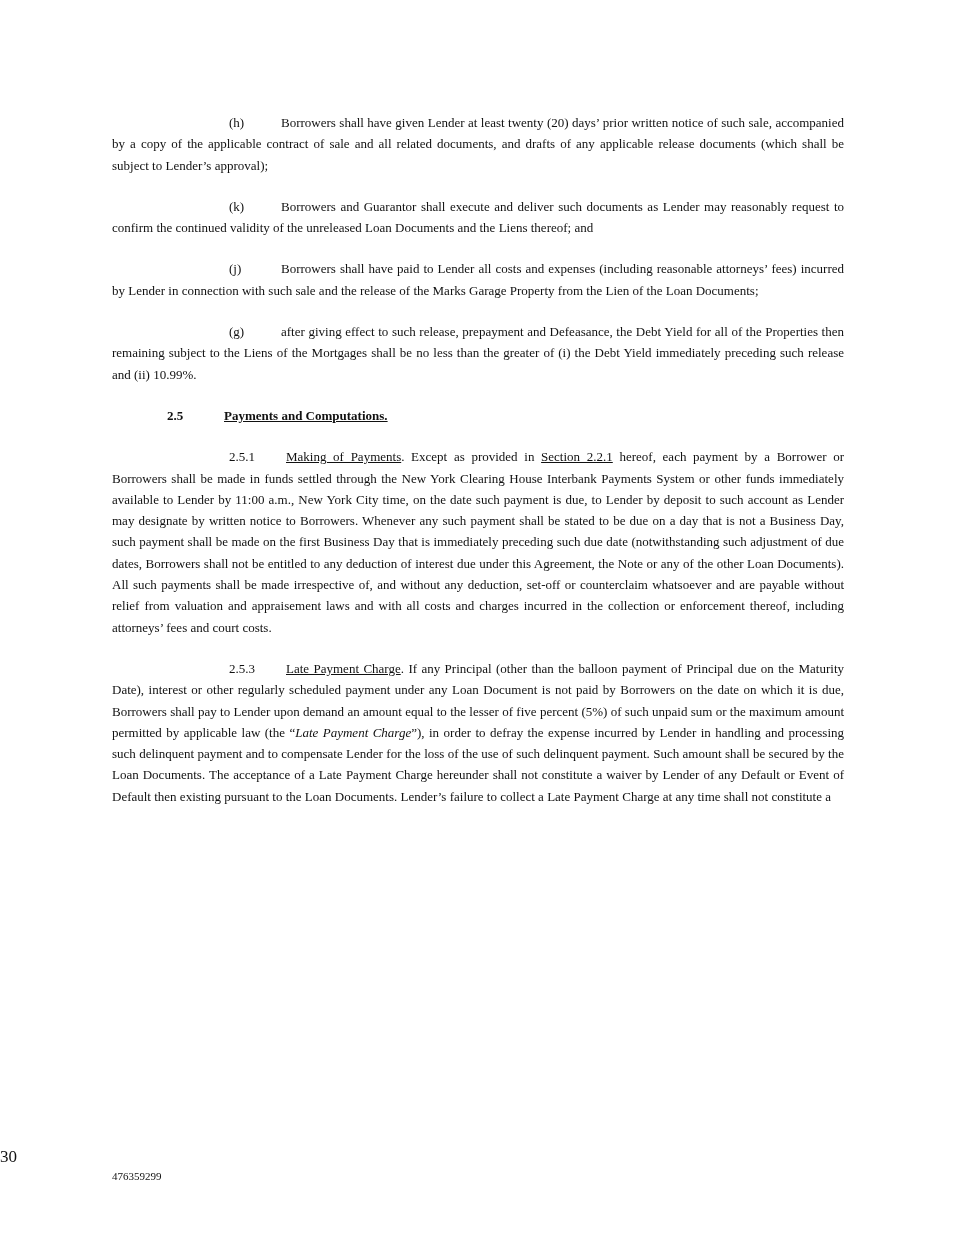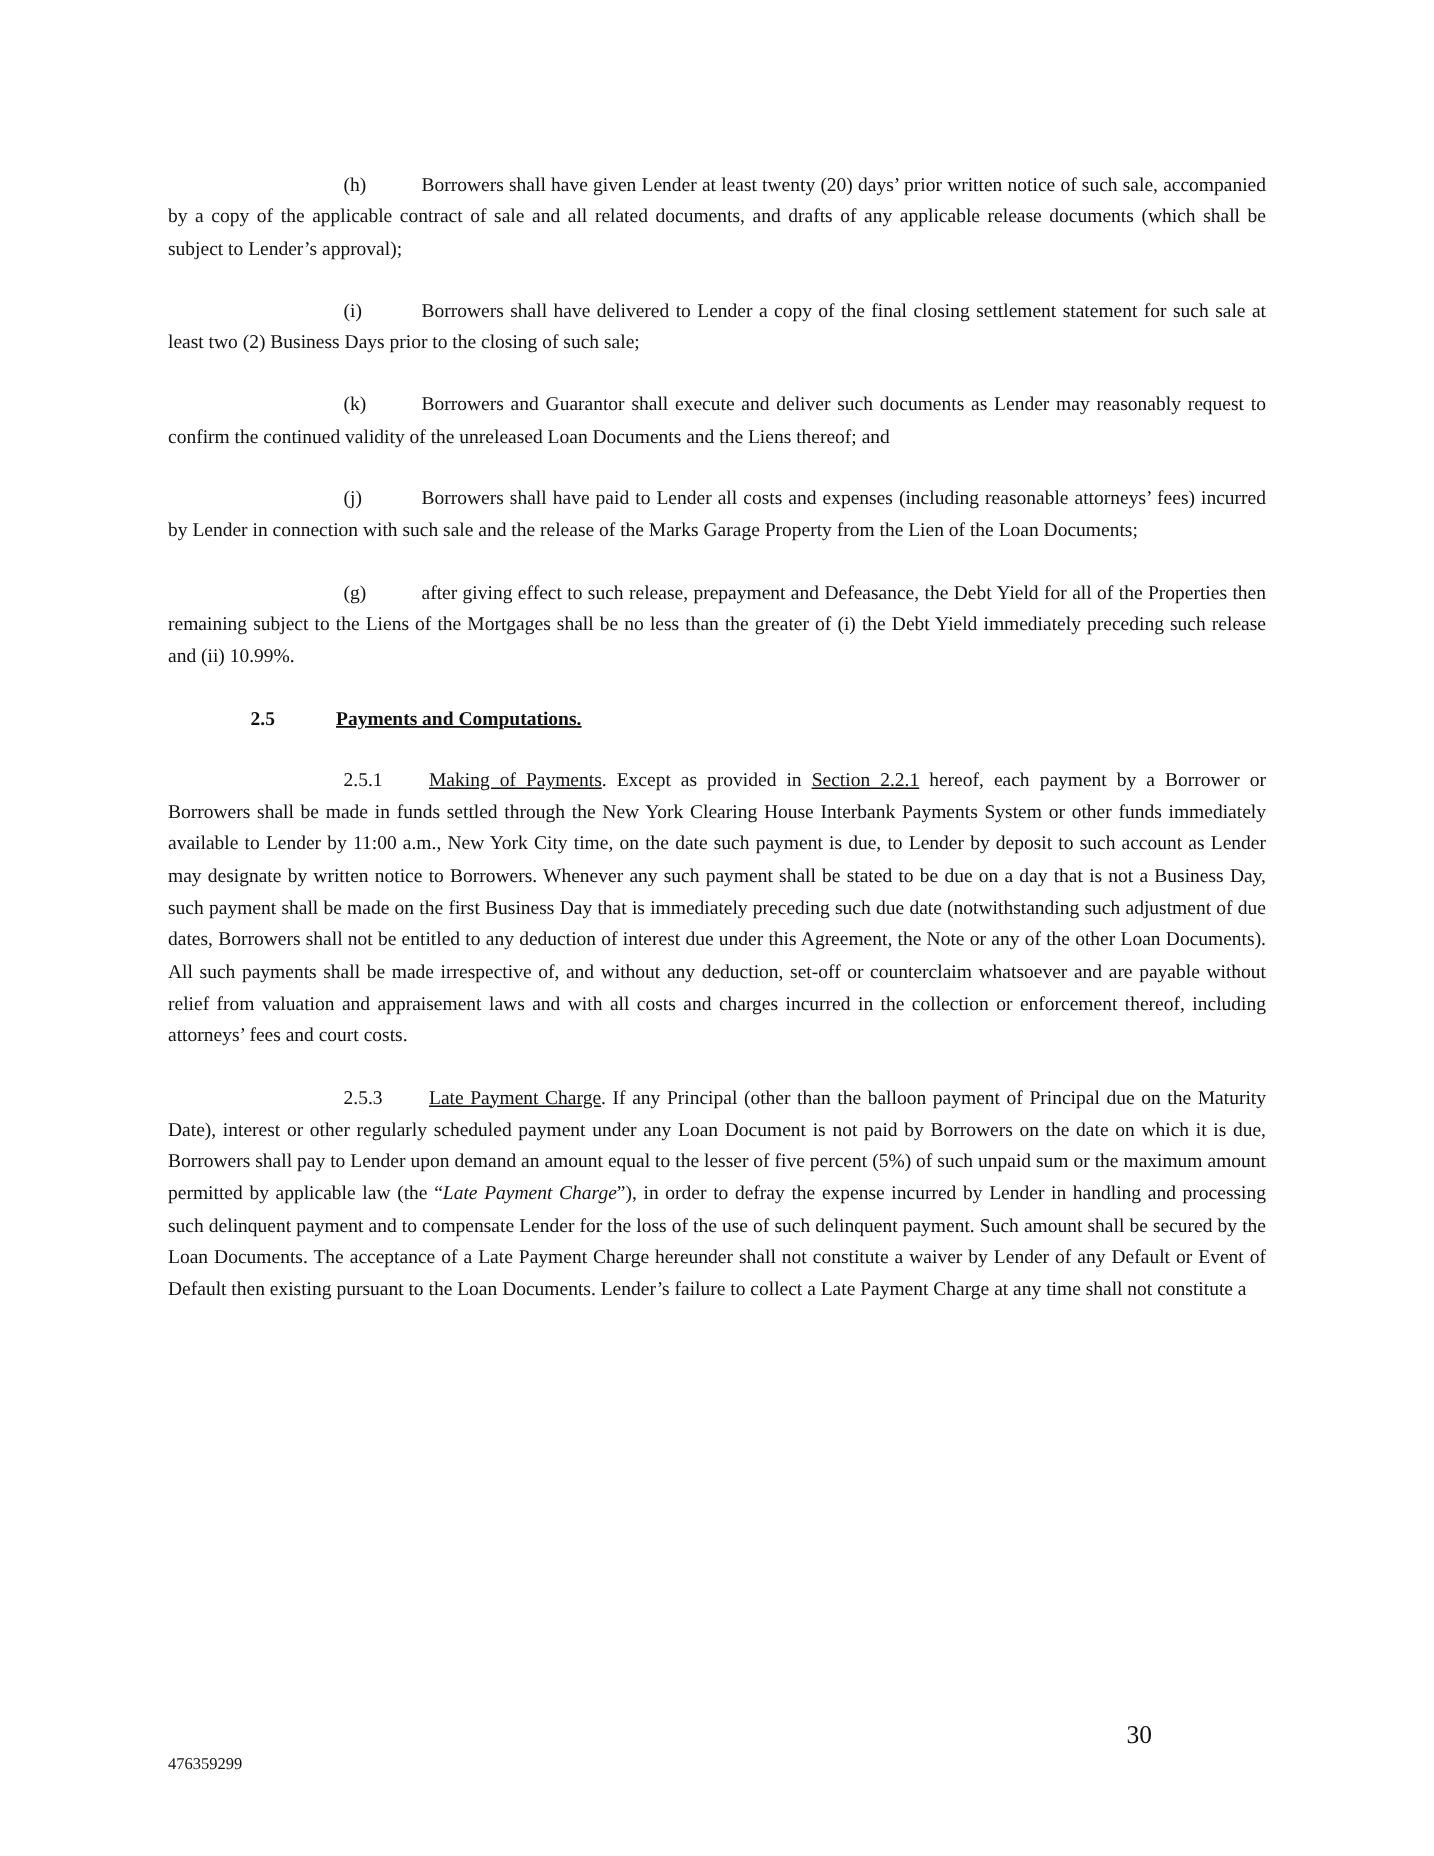--- a/index.html
+++ b/index.html
@@ -4,37 +4,36 @@
 <style>
   html, body { margin: 0; padding: 0; background: #ffffff; }
   body { width: 956px; height: 1237px; position: relative; overflow: hidden;
          font-family: "Liberation Serif", "DejaVu Serif", serif; color: #111; }
   .page { position: absolute; left: 112px; top: 112px; width: 732px;
           font-size: 13px; line-height: 21.3px; }
   p { margin: 0 0 20px 0; }
   .just { text-align: justify; }
   .ind { display: inline-block; width: 117px; }
   .lbl { display: inline-block; width: 52px; padding-left: 0; }
-  .sec25 { margin: 0 0 20px 0; font-weight: bold; text-decoration: underline; }
+  .sec25 { margin: 0 0 20px 0; font-weight: bold; }
   .sec25 .num { display: inline-block; width: 57px; padding-left: 55px; }
   .u { text-decoration: underline; }
   .b { font-weight: normal; }
   .subnum { display: inline-block; width: 57px; }
   .it { font-style: italic; }
-  .pnum { position: absolute; left: 0; width: 768px; top: 1147px; text-align: right; font-size: 17px; }
+  .pnum { position: absolute; left: 0; width: 768px; top: 1147px; text-align: left; font-size: 17px; }
   .docid { position: absolute; left: 112px; top: 1170px; font-size: 11px; }
 </style>
 </head>
 <body>
 
 <div class="page">
 
   <p class="just"><span class="ind"></span><span class="lbl">(h)</span><span>Borrowers shall have given Lender at least twenty (20) days’ prior written notice of such sale, accompanied by a copy of the applicable contract of sale and all related documents, and drafts of any applicable release documents (which shall be subject to Lender’s approval);</span></p>
 
-  <p class="just"><span class="ind"></span><span class="lbl">(i)</span><span>Borrowers shall have delivered to Lender a copy of the final closing settlement statement for such sale at least two (2) Business Days prior to the closing of such sale;</span></p>
 
   <p class="just"><span class="ind"></span><span class="lbl">(k)</span><span>Borrowers and Guarantor shall execute and deliver such documents as Lender may reasonably request to confirm the continued validity of the unreleased Loan Documents and the Liens thereof; and</span></p>
 
   <p class="just"><span class="ind"></span><span class="lbl">(j)</span><span>Borrowers shall have paid to Lender all costs and expenses (including reasonable attorneys’ fees) incurred by Lender in connection with such sale and the release of the Marks Garage Property from the Lien of the Loan Documents;</span></p>
 
   <p class="just"><span class="ind"></span><span class="lbl">(g)</span><span>after giving effect to such release, prepayment and Defeasance, the Debt Yield for all of the Properties then remaining subject to the Liens of the Mortgages shall be no less than the greater of (i) the Debt Yield immediately preceding such release and (ii) 10.99%.</span></p>
 
   <p class="sec25"><span class="num">2.5</span><span class="u">Payments and Computations.</span></p>
 
   <p class="just"><span class="ind"></span><span class="b subnum">2.5.1</span><span class="b u">Making of Payments</span><span>.  Except as provided in </span><span class="u">Section 2.2.1</span><span> hereof, each payment by a Borrower or Borrowers shall be made in funds settled through the New York Clearing House Interbank Payments System or other funds immediately available to Lender by 11:00 a.m., New York City time, on the date such payment is due, to Lender by deposit to such account as Lender may designate by written notice to Borrowers.  Whenever any such payment shall be stated to be due on a day that is not a Business Day, such payment shall be made on the first Business Day that is immediately preceding such due date (notwithstanding such adjustment of due dates, Borrowers shall not be entitled to any deduction of interest due under this Agreement, the Note or any of the other Loan Documents).  All such payments shall be made irrespective of, and without any deduction, set-off or counterclaim whatsoever and are payable without relief from valuation and appraisement laws and with all costs and charges incurred in the collection or enforcement thereof, including attorneys’ fees and court costs.</span></p>

